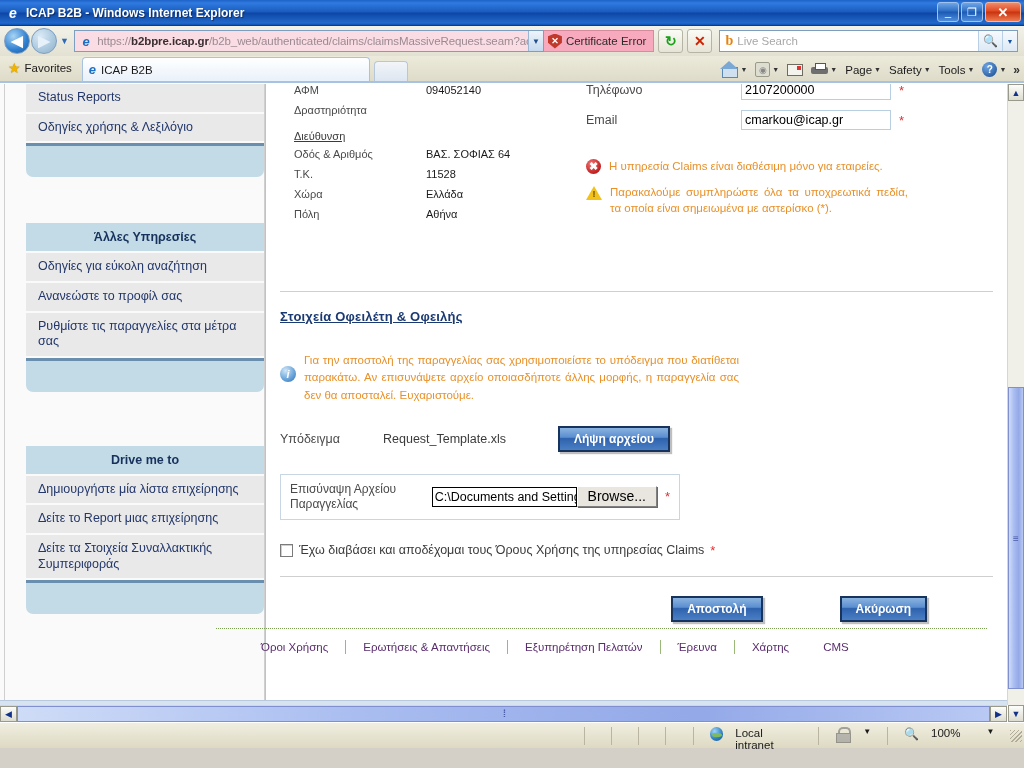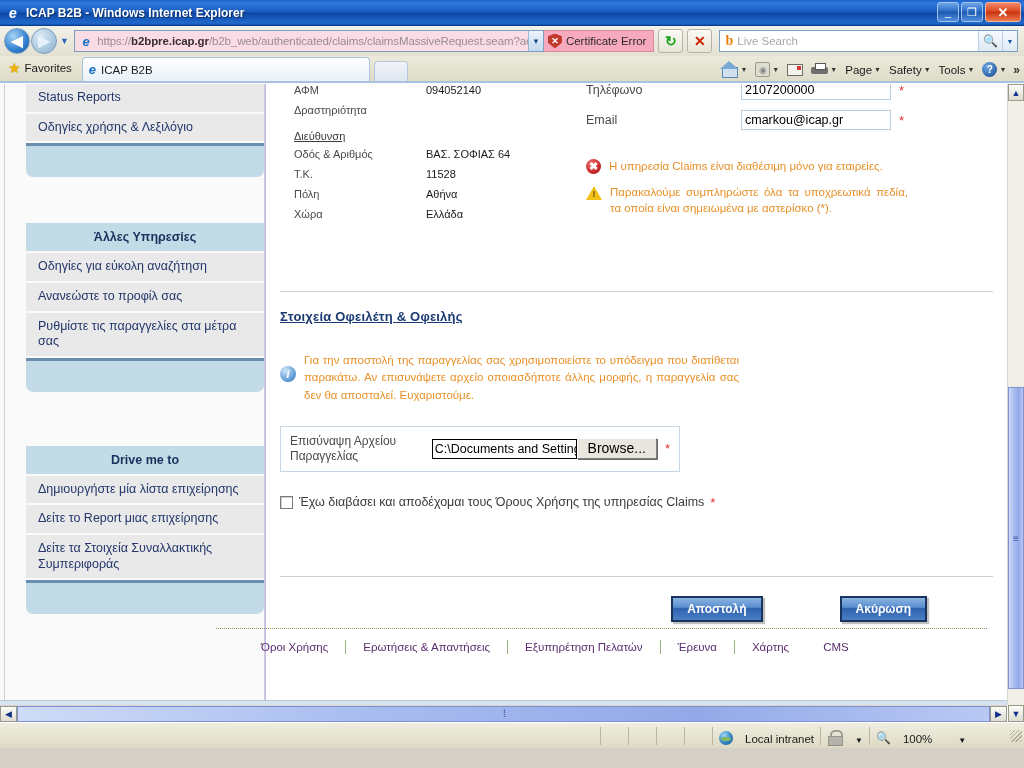--- a/index.html
+++ b/index.html
@@ -310,21 +310,21 @@
   #hthumb::after { content:"⦙⦙⦙"; letter-spacing:-2px; }
 
   
   #taskbar {
     height: 26px; background: linear-gradient(to bottom,#f0eee0,#ddd9c3);
     border-top: 1px solid #fff;
     display:flex; align-items:center;
     font-size:11.5px; color:#1a1a1a;
   }
   #taskbar .cell { border-left:1px solid #b9b5a0; height:18px; }
-  .tb-zone { display:flex; align-items:flex-end; gap:12px; padding: 0 6px; height:18px; border-left:1px solid #b9b5a0;}
+  .tb-zone { display:flex; align-items:flex-start; gap:12px; padding: 0 16px; height:18px; border-left:1px solid #b9b5a0;}
   .globe { width:14px;height:14px;border-radius:50%;
     background: radial-gradient(circle at 35% 30%, #9fd4f5, #2a7ec0 60%, #14568f);
     position:relative;}
   .globe::after{content:"";position:absolute;left:2px;top:6px;width:10px;height:4px;background:#7fba5f;border-radius:50%;}
   .lock-ico { width:16px;height:15px; position:relative; opacity:.55;}
   .lock-ico::before{content:"";position:absolute;left:3px;top:0;width:9px;height:8px;border:2px solid #666;border-bottom:none;border-radius:5px 5px 0 0;}
   .lock-ico::after{content:"";position:absolute;left:1px;top:6px;width:13px;height:8px;background:#8f8f8f;border:1px solid #555;}
   .zoom-ico { color:#1569b8; font-size:12px; font-weight:bold; }
   .grip { width:12px;height:12px;margin-left:auto;margin-right:2px;
     background: repeating-linear-gradient(135deg,#b0ac98 0 1px,transparent 1px 3px); }
@@ -460,26 +460,26 @@
         </div>
         <div class="ig-row">
           <span class="ig-lbl">Οδός &amp; Αριθμός</span>
           <span class="ig-val">ΒΑΣ. ΣΟΦΙΑΣ 64</span>
         </div>
         <div class="ig-row">
           <span class="ig-lbl">Τ.Κ.</span>
           <span class="ig-val">11528</span>
         </div>
         <div class="ig-row">
+          <span class="ig-lbl">Χώρα</span>
+          <span class="ig-val">Ελλάδα</span>
+        </div>
+        <div class="ig-row">
           <span class="ig-lbl">Πόλη</span>
           <span class="ig-val">Αθήνα</span>
-        </div>
-        <div class="ig-row">
-          <span class="ig-lbl">Χώρα</span>
-          <span class="ig-val">Ελλάδα</span>
         </div>
       </div>
 
       <div class="right-col">
         <div class="fr-row">
           <span class="fr-lbl">Τηλέφωνο</span>
           <span class="fr-input">2107200000</span>
           <span class="req">*</span>
         </div>
         <div class="fr-row" style="margin-bottom:28px">
@@ -501,20 +501,25 @@
       <hr class="sep" style="position:absolute;left:14px;right:14px;top:207px">
 
       <div style="position:absolute;left:14px;top:225px;right:14px">
         <div class="section-title">Στοιχεία Οφειλέτη &amp; Οφειλής</div>
 
         <div class="info-box" style="margin-top:28px">
           <span class="ico-info">i</span>
           <span class="info-text">Για την αποστολή της παραγγελίας σας χρησιμοποιείστε το υπόδειγμα που διατίθεται παρακάτω. Αν επισυνάψετε αρχείο οποιασδήποτε άλλης μορφής, η παραγγελία σας δεν θα αποσταλεί. Ευχαριστούμε.</span>
         </div>
 
+        <div class="tmpl-row" style="margin-top:22px">
+          <span class="tmpl-lbl">Υπόδειγμα</span>
+          <span class="tmpl-val">Request_Template.xls</span>
+          <span class="btn">Λήψη αρχείου</span>
+        </div>
 
         <div class="upload-box" style="margin-top:22px">
           <span class="upload-lbl">Επισύναψη Αρχείου Παραγγελίας</span>
           <span class="file-input">C:\Documents and Setting</span>
           <span class="browse-btn">Browse...</span>
           <span class="req">*</span>
         </div>
 
         <div class="chk-row" style="margin-top:23px">
           <span class="chkbox"></span>

